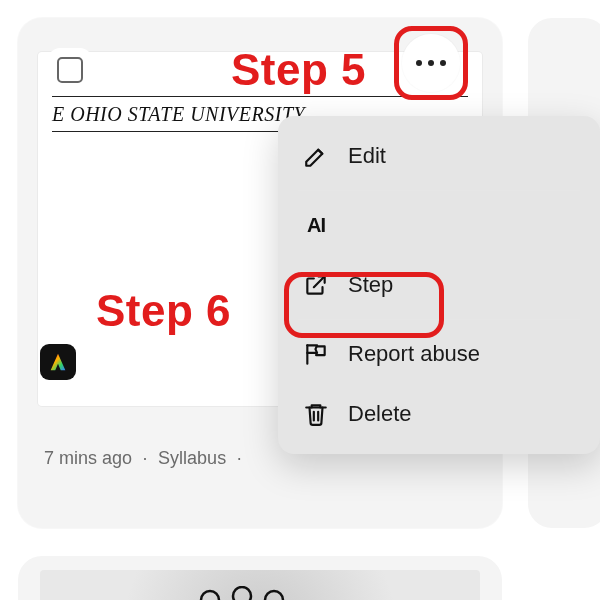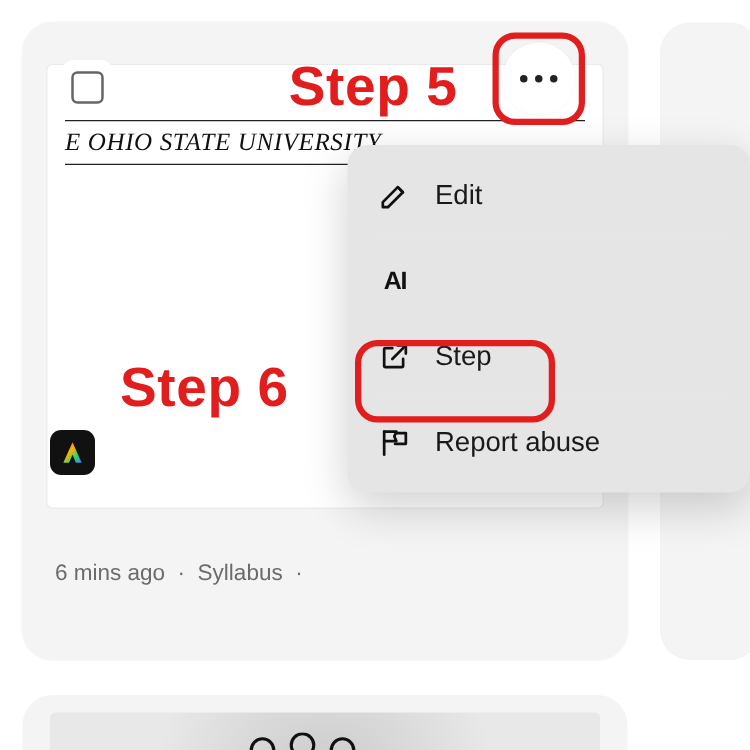--- a/index.html
+++ b/index.html
@@ -168,21 +168,21 @@
       <div class="uni-rule">
         <div class="uni-name">E OHIO STATE UNIVERSITY</div>
       </div>
       <div class="uni-sub-wrap">
         <div class="uni-sub1">College</div>
         <div class="uni-sub2">Department Centenn</div>
       </div>
     </div>
     <div class="card-footer">
       <div class="card-meta">
-        <span>6 mins ago</span>
+        <span>7 mins ago</span>
         &nbsp;<span>·</span>&nbsp;
         <span>Syllabus</span>
         &nbsp;<span>·</span>
       </div>
     </div>
   </div>
 
   <div class="checkbox">
     <div class="box"></div>
   </div>
@@ -236,20 +236,32 @@
     <hr class="menu-sep">
     <div class="menu-item">
       <span class="ic">
         <svg width="26" height="26" viewBox="0 0 24 24" fill="none" stroke="#111" stroke-width="2" stroke-linecap="round" stroke-linejoin="round">
             <path d="M4 21V4"></path>
             <path d="M4 4h9l-1.5 3.5L13 11H4"></path>
             <path d="M13 5h7v8h-8"></path>
           </svg>
       </span>
       <span>Report abuse</span>
+    </div>
+    <div class="menu-item">
+      <span class="ic">
+        <svg width="26" height="26" viewBox="0 0 24 24" fill="none" stroke="#111" stroke-width="2" stroke-linecap="round" stroke-linejoin="round">
+            <path d="M3 6h18"></path>
+            <path d="M8 6V4h8v2"></path>
+            <path d="M6 6l1 14a2 2 0 0 0 2 2h6a2 2 0 0 0 2-2l1-14"></path>
+            <line x1="10" y1="10" x2="10" y2="18"></line>
+            <line x1="14" y1="10" x2="14" y2="18"></line>
+          </svg>
+      </span>
+      <span>Delete</span>
     </div>
   </div>
 
   <div class="anno-box" style="left:394px; top:26px; width:74px; height:74px;"></div>
   <div class="anno" style="left:231px; top:45px;">Step 5</div>
 
   <div class="anno-box" style="left:284px; top:272px; width:160px; height:66px;"></div>
   <div class="anno" style="left:96px; top:286px;text-align:right;">Step 6</div>
 
   <div class="peek">

